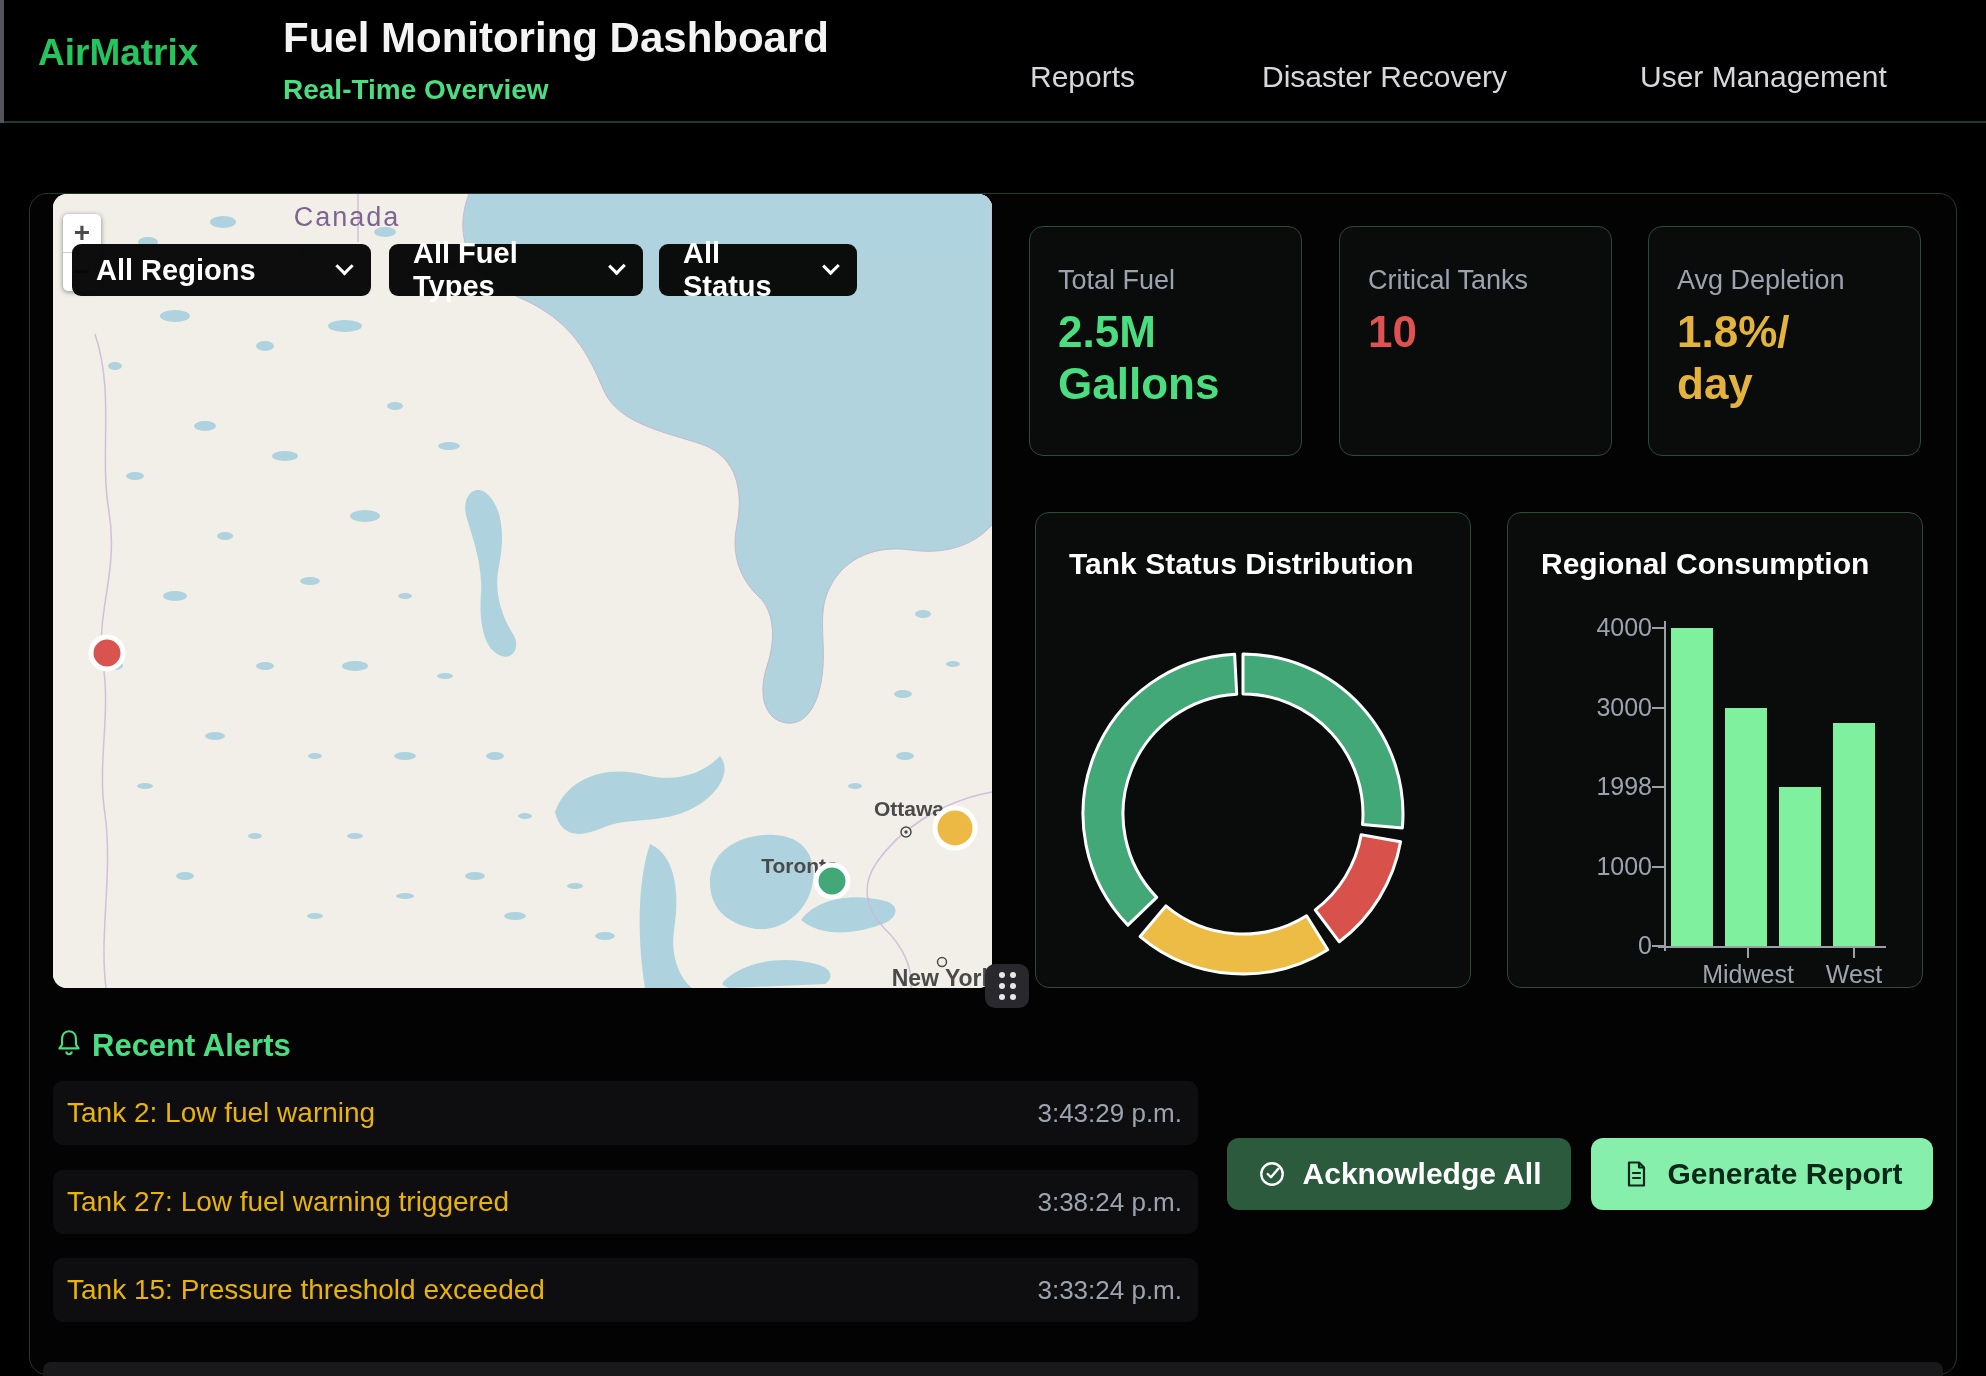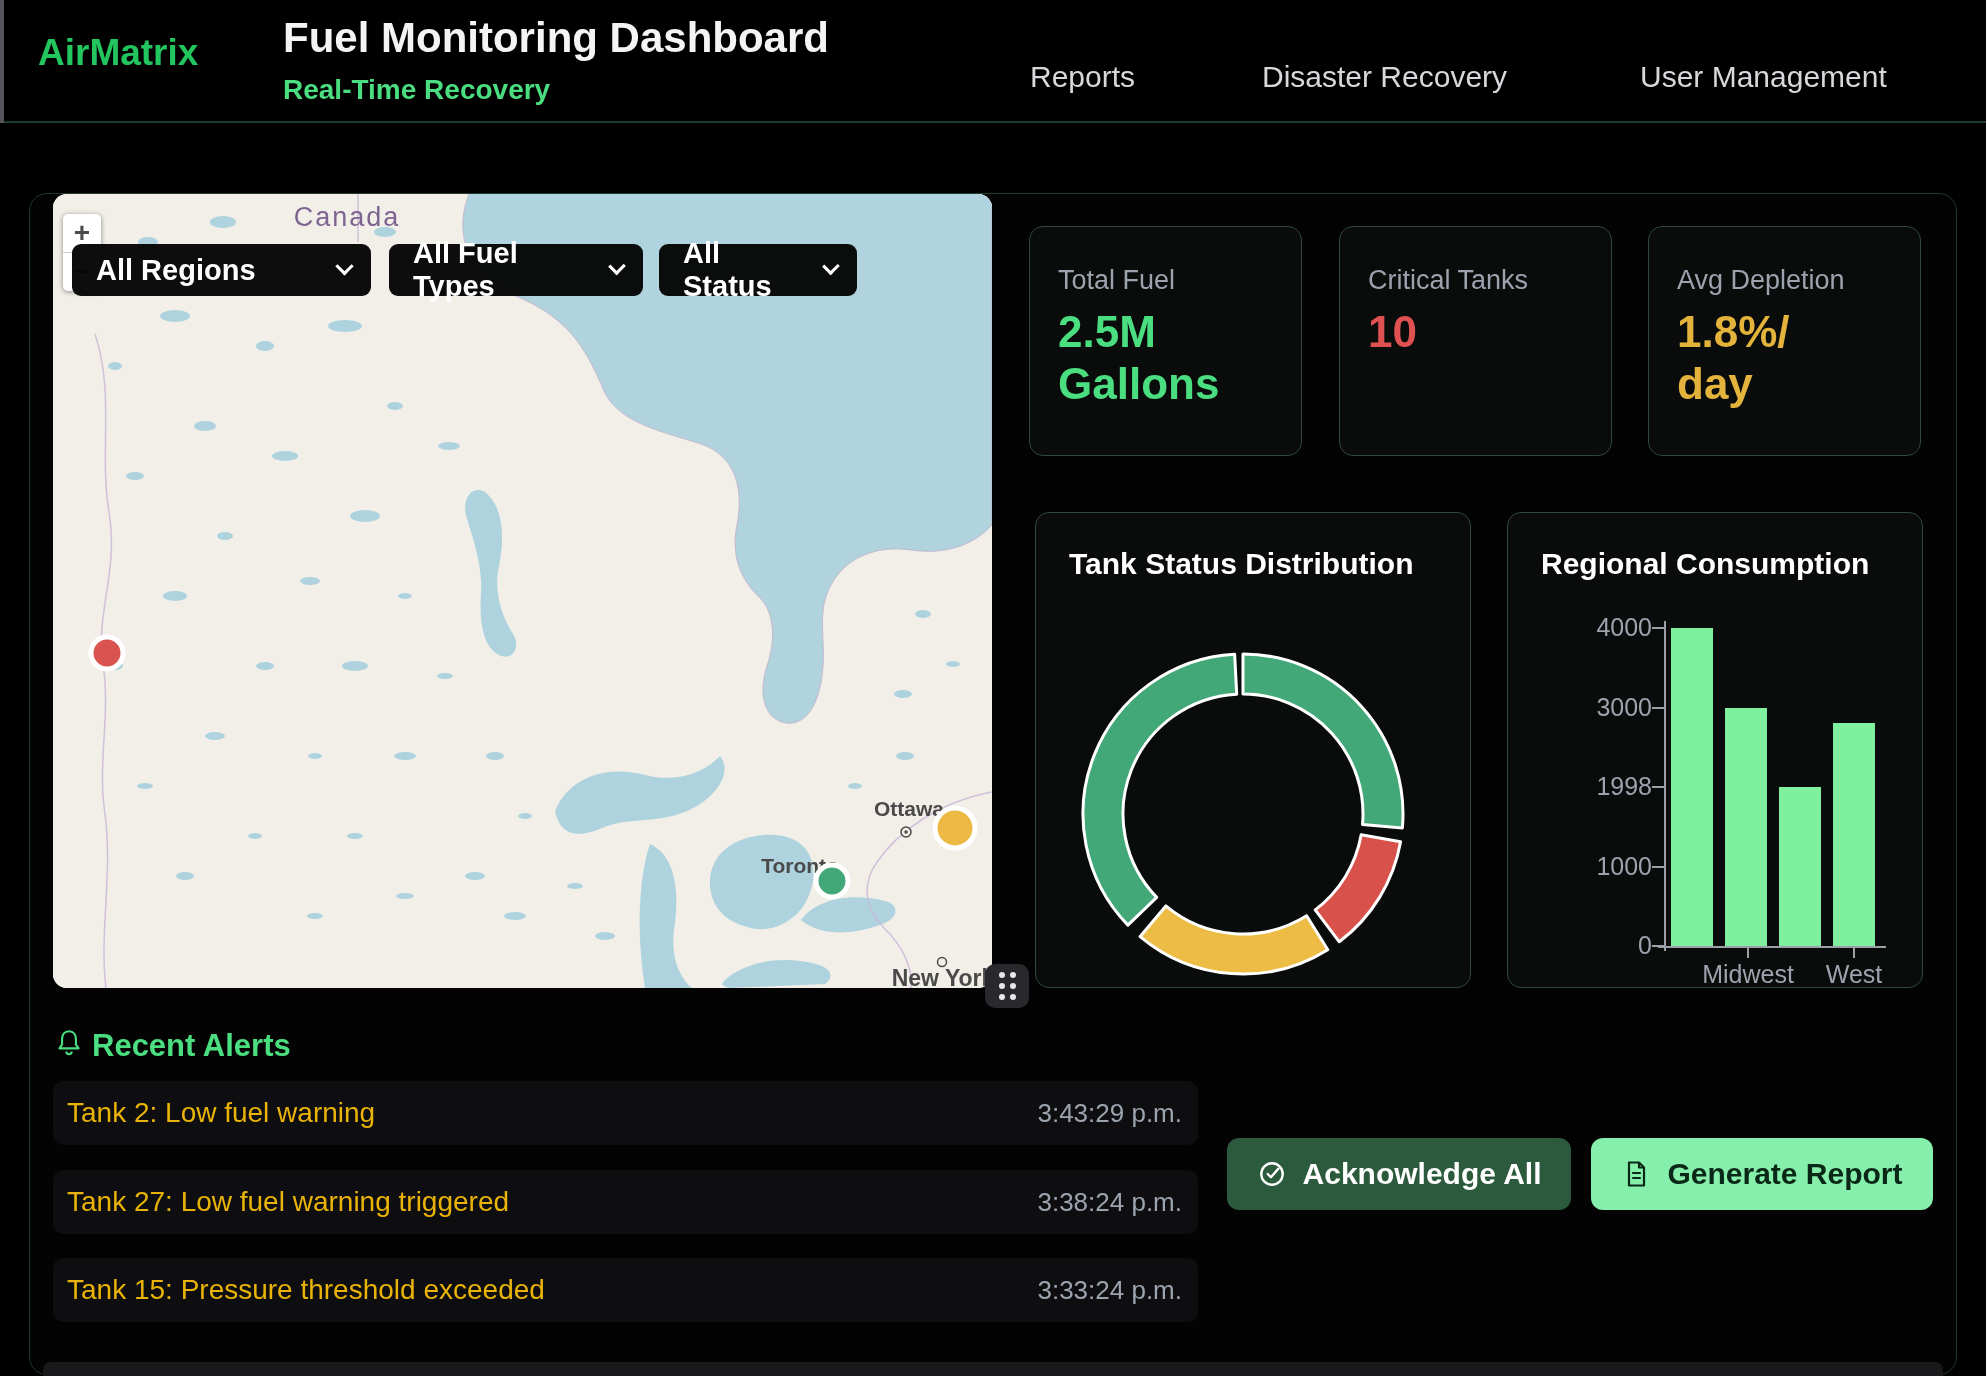--- a/index.html
+++ b/index.html
@@ -77,21 +77,21 @@
 </style>
 </head>
 <body>
 
 <div class="stage">
 
   <div class="header">
     <div class="edge-artifact"></div>
     <div class="logo">AirMatrix</div>
     <div class="title">Fuel Monitoring Dashboard</div>
-    <div class="subtitle">Real-Time Recovery</div>
+    <div class="subtitle">Real-Time Overview</div>
     <div class="nav-item" style="left:1030px">Reports</div>
     <div class="nav-item" style="left:1262px">Disaster Recovery</div>
     <div class="nav-item" style="left:1640px">User Management</div>
   </div>
 
   <div class="container"></div>
 
   <div class="map-panel">
     <svg width="939" height="794" viewBox="0 0 939 794">
       <rect x="0" y="0" width="939" height="794" fill="#f2efe8"></rect>

